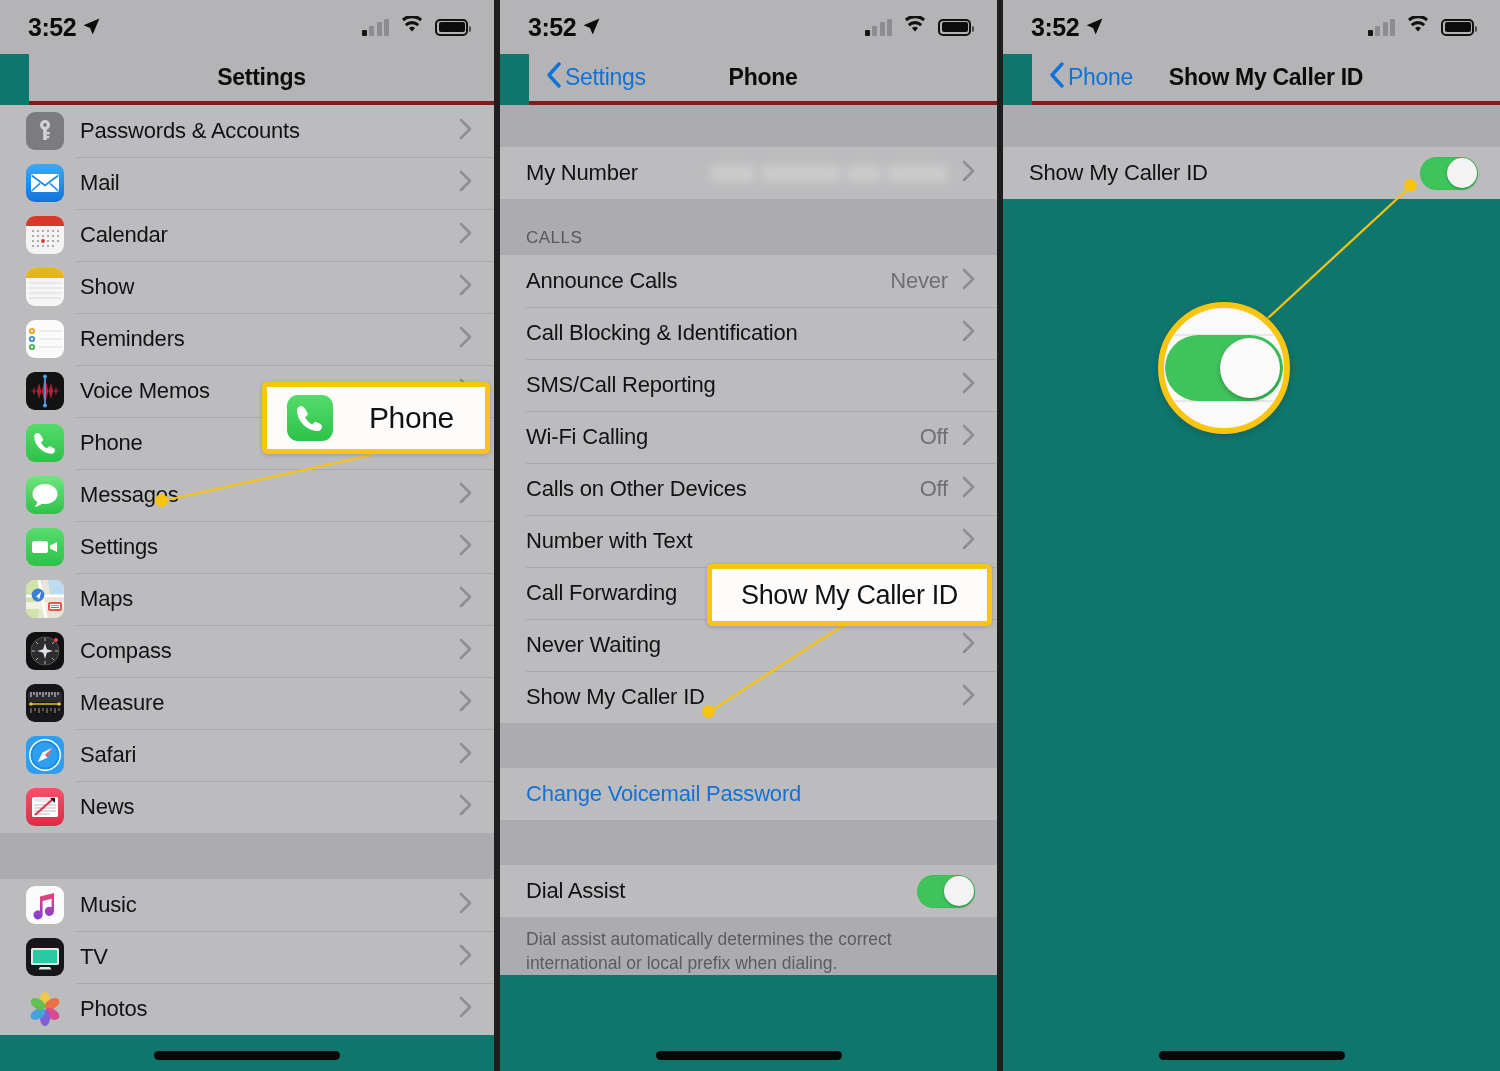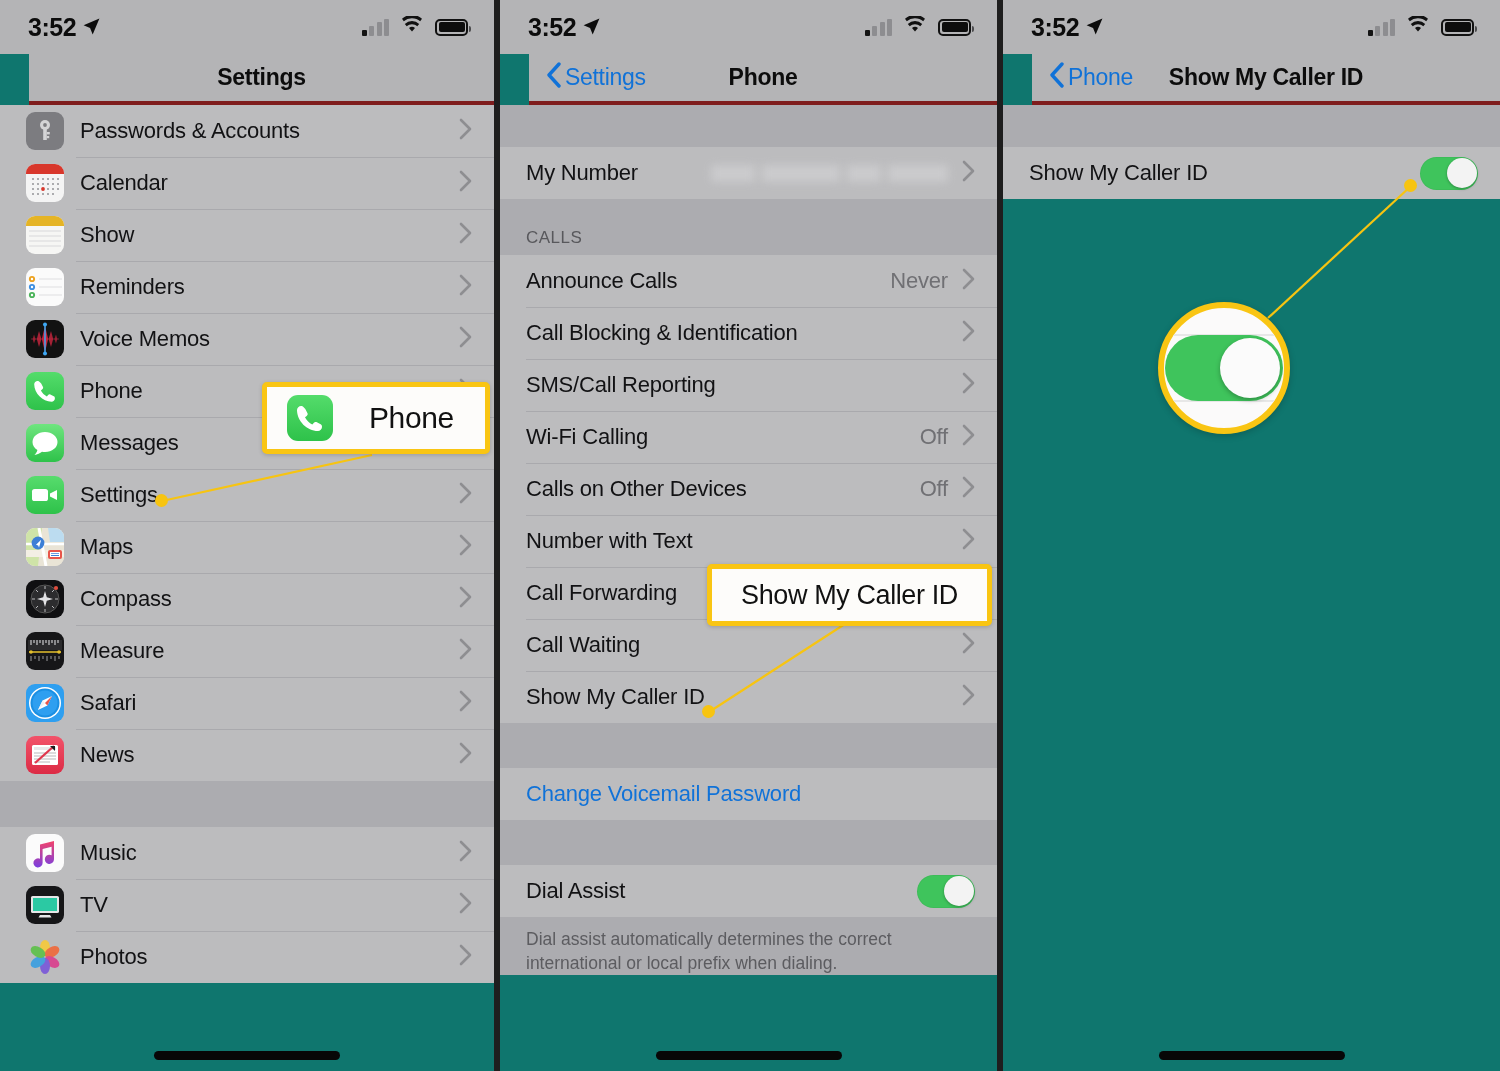--- a/index.html
+++ b/index.html
@@ -237,20 +237,31 @@
       <div id="p1rows">
           <div class="row icon-row">
             <span class="appicon" style="background:#7c7c80;"><svg viewBox="0 0 38 38" width="38" height="38">
                 <circle cx="19" cy="13" r="5" fill="#d4d4d6"></circle>
                 <circle cx="19" cy="13" r="1.9" fill="#7c7c80"></circle>
                 <rect x="17.2" y="16" width="3.6" height="12" fill="#d4d4d6"></rect>
                 <rect x="20.8" y="20" width="3" height="2.4" fill="#d4d4d6"></rect>
                 <rect x="20.8" y="24" width="2.4" height="2.2" fill="#d4d4d6"></rect>
               </svg></span>
             <span class="row-label">Passwords &amp; Accounts</span>
+            <span class="chev"><svg width="13" height="22" viewBox="0 0 13 22">
+                <path d="M2 2l9 9-9 9" stroke="#86868a" stroke-width="2.6" fill="none" stroke-linecap="round" stroke-linejoin="round"></path>
+              </svg></span>
+          </div>
+          <div class="row icon-row">
+            <span class="appicon" style="background:linear-gradient(#3ea8f5,#1273d8);"><svg viewBox="0 0 38 38" width="38" height="38">
+                <rect x="5" y="10" width="28" height="18" rx="2" fill="#fff"></rect>
+                <path d="M5.8 11.5 19 21.5l13.2-10" stroke="#1a8ae5" stroke-width="1.7" fill="none"></path>
+                <path d="M5.8 26.8 14 19.4M32.2 26.8 24 19.4" stroke="#1a8ae5" stroke-width="1.5" fill="none"></path>
+              </svg></span>
+            <span class="row-label">Mail</span>
             <span class="chev"><svg width="13" height="22" viewBox="0 0 13 22">
                 <path d="M2 2l9 9-9 9" stroke="#86868a" stroke-width="2.6" fill="none" stroke-linecap="round" stroke-linejoin="round"></path>
               </svg></span>
           </div>
           <div class="row icon-row">
             <span class="appicon" style="background:#f4f4f4;"><svg viewBox="0 0 38 38" width="38" height="38">
                 <rect x="0" y="0" width="38" height="10" fill="#d8372c"></rect>
                 <g fill="#9a9a9e">
                   <circle cx="7" cy="15" r="1.1"></circle>
                   <circle cx="12" cy="15" r="1.1"></circle>
@@ -594,21 +605,21 @@
                 <path d="M2 2l9 9-9 9" stroke="#86868a" stroke-width="2.6" fill="none" stroke-linecap="round" stroke-linejoin="round"></path>
               </svg></span>
           </div>
           <div class="row plain">
             <span class="row-label">Call Forwarding</span>
             <span class="chev"><svg width="13" height="22" viewBox="0 0 13 22">
                 <path d="M2 2l9 9-9 9" stroke="#86868a" stroke-width="2.6" fill="none" stroke-linecap="round" stroke-linejoin="round"></path>
               </svg></span>
           </div>
           <div class="row plain">
-            <span class="row-label">Call Waiting</span>
+            <span class="row-label">Never Waiting</span>
             <span class="chev"><svg width="13" height="22" viewBox="0 0 13 22">
                 <path d="M2 2l9 9-9 9" stroke="#86868a" stroke-width="2.6" fill="none" stroke-linecap="round" stroke-linejoin="round"></path>
               </svg></span>
           </div>
           <div class="row plain">
             <span class="row-label">Show My Caller ID</span>
             <span class="chev"><svg width="13" height="22" viewBox="0 0 13 22">
                 <path d="M2 2l9 9-9 9" stroke="#86868a" stroke-width="2.6" fill="none" stroke-linecap="round" stroke-linejoin="round"></path>
               </svg></span>
           </div>

